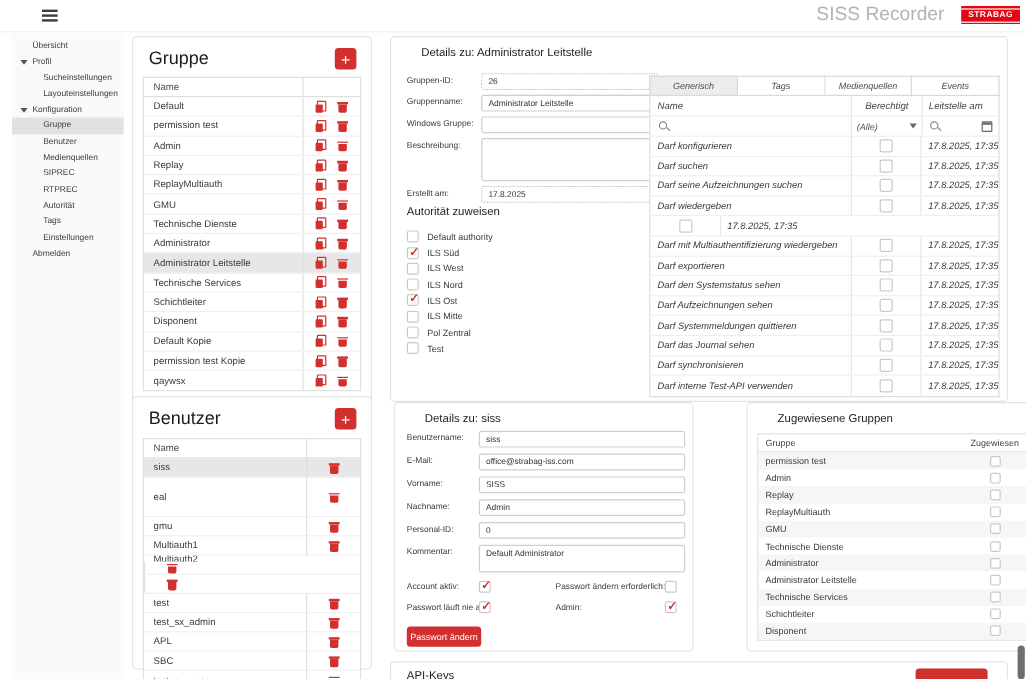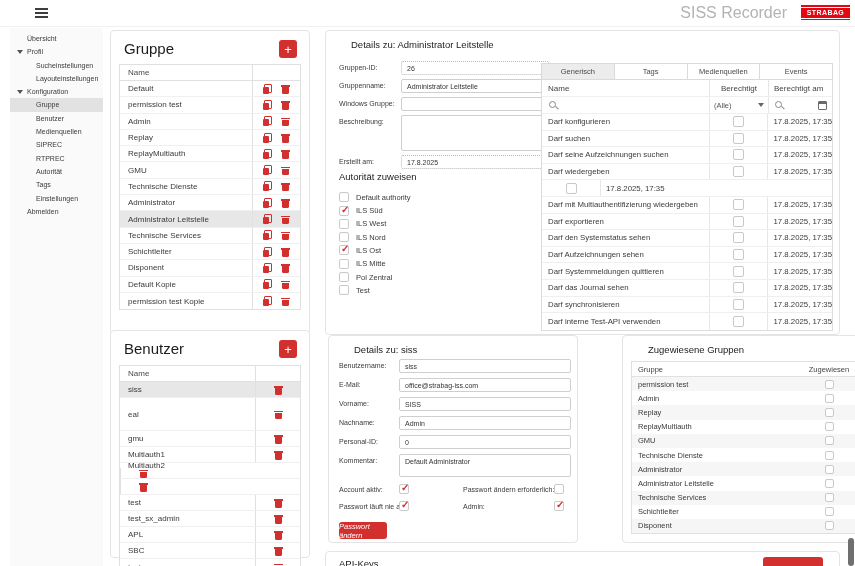--- a/index.html
+++ b/index.html
@@ -66,39 +66,39 @@
   #bd-form .flabel{width:60px;}
   #bd-form .fval{width:172px;}
   #bd-form .fval.ta{height:23px;}
   
   #gd-auth{position:absolute;left:13px;top:140px;}
   #auth-title{font-size:9.5px;color:#1c1c1c;margin-bottom:10px;}
   .auth-item{display:flex;align-items:center;margin-bottom:2.8px;height:10.5px;}
   .auth-item .cb{margin-right:7px;}
   .auth-label{font-size:7.5px;color:#3a3a3a;}
   
-  #gd-perm{position:absolute;left:215px;top:32px;width:292px;}
+  #gd-perm{position:absolute;left:215px;top:32px;width:292px;font-style:italic;}
   .tabs{display:flex;height:17px;}
   .tab{flex:1;border:1px solid #dadada;border-left:none;background:#fff;font-size:7.5px;color:#4a4a4a;display:flex;align-items:center;justify-content:center;cursor:pointer;}
   .tab:first-child{border-left:1px solid #dadada;}
   .tab.active{background:#ececec;}
   #perm-table{border:1px solid #dcdcdc;border-top:none;background:#fff;}
   .prow{display:flex;height:16.6px;border-bottom:1px solid #efefef;align-items:stretch;}
   .prow:last-child{border-bottom:none;}
   .pc1{width:168px;border-right:1px solid #e6e6e6;display:flex;align-items:center;padding-left:6px;font-size:7.8px;color:#3a3a3a;white-space:nowrap;overflow:hidden;}
   .pc2{width:59px;border-right:1px solid #e6e6e6;display:flex;align-items:center;justify-content:center;}
   .pc3{flex:1;display:flex;align-items:center;padding-left:5px;font-size:7.8px;color:#3a3a3a;white-space:nowrap;}
   .phead{height:17px;}
   .phead .pc1,.phead .pc2,.phead .pc3{font-size:8px;color:#444;}
   .pfilter{height:17px;justify-content:space-between;}
   .pfilter .pc2{justify-content:space-between;padding:0 4px;font-size:7.5px;color:#555;cursor:pointer;}
   .pfilter .pc3{justify-content:space-between;padding:0 5px 0 5px;cursor:pointer;}
   
   .bd-check-label{position:absolute;font-size:7px;color:#3a3a3a;white-space:nowrap;}
-  #pw-btn{position:absolute;left:10px;top:186px;width:48px;height:17px;background:#d2302f;border-radius:3px;color:#fff;font-size:7.5px;display:flex;align-items:center;justify-content:center;cursor:pointer;font-style:italic;}
+  #pw-btn{position:absolute;left:10px;top:186px;width:62px;height:17px;background:#d2302f;border-radius:3px;color:#fff;font-size:7.5px;display:flex;align-items:center;justify-content:center;cursor:pointer;}
   
   #zg-table{position:absolute;left:8px;top:25px;width:234px;border:1px solid #e0e0e0;background:#fff;}
   .zhead{display:flex;height:15px;border-bottom:1px solid #e0e0e0;align-items:center;}
   .zc1{flex:1;padding-left:6px;font-size:7.5px;color:#444;white-space:nowrap;overflow:hidden;}
   .zc2{width:70px;display:flex;align-items:center;justify-content:center;font-size:7.5px;color:#444;}
   .zrow{display:flex;height:14.2px;align-items:center;cursor:pointer;}
   #zg-rows .zrow:nth-child(odd){background:#f6f6f6;}
   .zrow .zc1{color:#3a3a3a;}
   #zg-scroll{position:absolute;right:3px;top:40px;width:5px;height:105px;background:#9a9a9a;border-radius:3px;cursor:pointer;}
   
@@ -242,20 +242,27 @@
             <span class="ic-trash"></span>
           </span>
         </div>
         <div class="lrow">
           <span class="lname">permission test Kopie</span>
           <span class="lact w48">
             <span class="ic-copy"></span>
             <span class="ic-trash"></span>
           </span>
         </div>
+        <div class="lrow">
+          <span class="lname">qaywsx</span>
+          <span class="lact w48">
+            <span class="ic-copy"></span>
+            <span class="ic-trash"></span>
+          </span>
+        </div>
       </div>
   </div>
 </div>
 
 <div id="p-gdetails" class="panel" style="left:325px;top:30px;width:515px;height:305px;">
   <div class="pt-md">Details zu: Administrator Leitstelle</div>
   <div id="gd-form">
       <div class="frow">
         <span class="flabel">Gruppen-ID:</span>
         <div class="fval ro">26</div>
@@ -318,21 +325,21 @@
     <div class="tabs" id="gd-tabs">
         <div class="tab active">Generisch</div>
         <div class="tab">Tags</div>
         <div class="tab">Medienquellen</div>
         <div class="tab">Events</div>
       </div>
     <div id="perm-table">
       <div class="prow phead">
         <span class="pc1">Name</span>
         <span class="pc2">Berechtigt</span>
-        <span class="pc3">Berechtigt am</span>
+        <span class="pc3">Leitstelle am</span>
       </div>
       <div class="prow pfilter">
         <span class="pc1">
             <span class="ic-search"></span>
           </span>
         <span class="pc2">
             <span>(Alle)</span>
             <span class="dd-caret"></span>
           </span>
         <span class="pc3">

